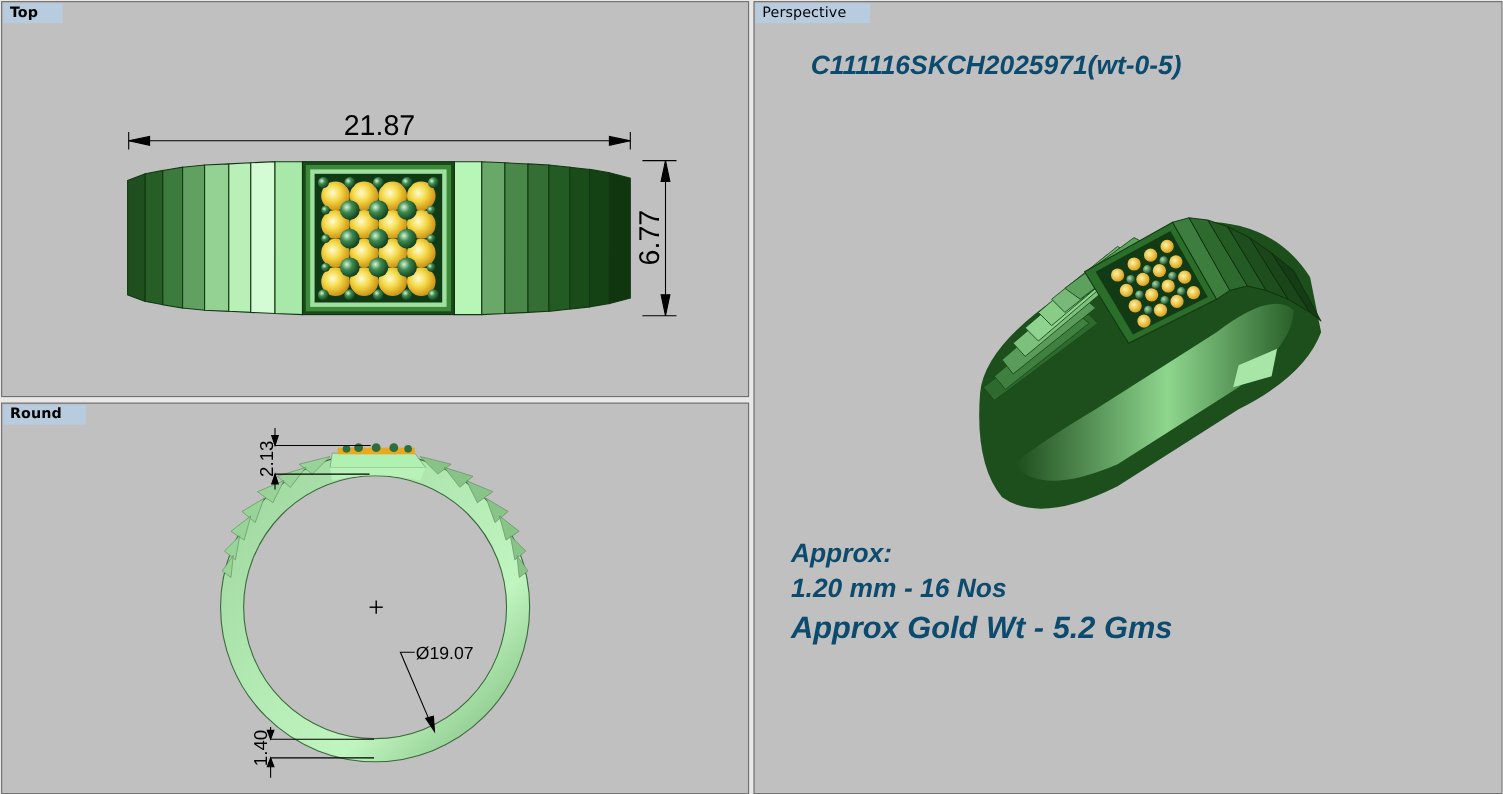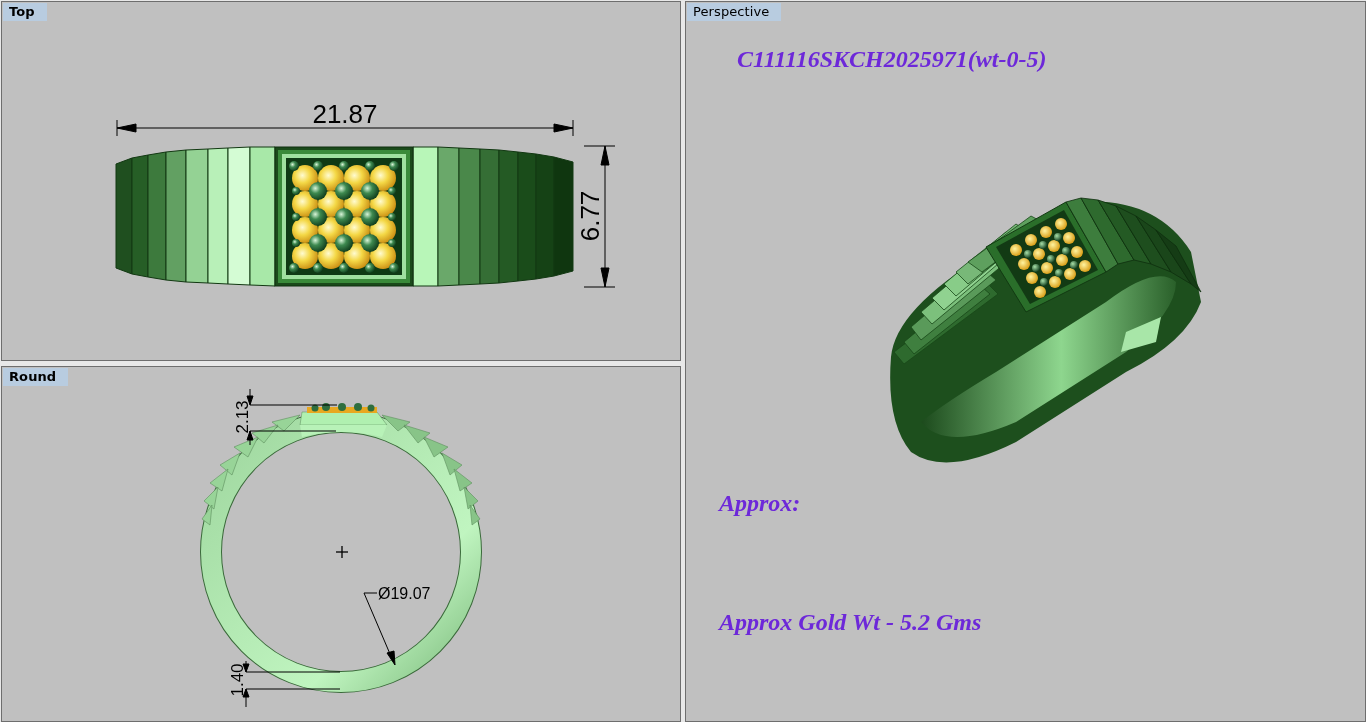--- a/index.html
+++ b/index.html
@@ -1,29 +1,29 @@
 <!DOCTYPE html>
 <html><head>
 <meta charset="utf-8">
 <style>
   html,body{margin:0;padding:0;}
   body{width:1366px;height:722px;background:#e8e8e8;position:relative;overflow:hidden;font-family:"Liberation Sans",sans-serif;}
   .viewport{position:absolute;background:#c0c0c0;box-sizing:border-box;border:1px solid #6e6e6e;overflow:hidden;}
   #vp-top{left:1px;top:1px;width:680px;height:360px;}
   #vp-front{left:1px;top:366px;width:680px;height:356px;}
   #vp-persp{left:685px;top:1px;width:681px;height:721px;}
-  .vp-label{position:absolute;left:1px;top:1px;background:#b8cce0;color:#000;font-size:13px;font-weight:bold;padding:1px 12px 2px 6px;font-family:"DejaVu Sans",sans-serif;letter-spacing:0.1px;cursor:pointer;}
+  .vp-label{position:absolute;left:1px;top:1px;background:#b8cce0;color:#000;font-size:13px;font-weight:bold;padding:1px 22px 2px 6px;font-family:"DejaVu Sans",sans-serif;letter-spacing:0.1px;cursor:pointer;}
   .vp-label.persp{font-weight:normal;}
   svg{position:absolute;left:0;top:0;}
   .dim-text{font-family:"Liberation Sans",sans-serif;fill:#000;}
-  .annot{position:absolute;font-family:Liberation Serif, serif;font-style:italic;font-weight:bold;color:#6d28d9;}
+  .annot{position:absolute;font-family:Liberation Sans, sans-serif;font-style:italic;font-weight:bold;color:#0c4a6e;}
   #code-title{left:51px;top:44px;font-size:24px;}
   #stone-head{left:33px;top:488px;font-size:24px;}
   #stone-line{left:33px;top:520px;font-size:24px;}
-  #gold-line{left:33px;top:607px;font-size:24px;}
+  #gold-line{left:33px;top:553px;font-size:28px;}
 </style>
 </head>
 <body>
 
 <div class="viewport" id="vp-top">
   <svg width="680" height="360">
     <defs>
       <radialGradient id="gem-g" cx="35%" cy="35%" r="70%">
         <stop offset="0" stop-color="#d8f5d8"></stop>
           <stop offset="0.4" stop-color="#3e8a50"></stop>
@@ -284,14 +284,15 @@
         <circle cx="365" cy="257" r="4" fill="url(#pgem-g)"></circle>
         <circle cx="380" cy="249" r="4" fill="url(#pgem-g)"></circle>
       <circle cx="358" cy="280" r="4" fill="url(#pgem-g)"></circle>
         <circle cx="373" cy="271" r="4" fill="url(#pgem-g)"></circle>
         <circle cx="388" cy="263" r="4" fill="url(#pgem-g)"></circle>
     </g>
   </svg>
   <div class="vp-label persp">Perspective</div>
   <div class="annot" id="code-title">C111116SKCH2025971(wt-0-5)</div>
   <div class="annot" id="stone-head">Approx:</div>
+  <div class="annot" id="stone-line">1.20 mm - 16 Nos</div>
   <div class="annot" id="gold-line">Approx Gold Wt - 5.2 Gms</div>
 </div>
 
 </body></html>

